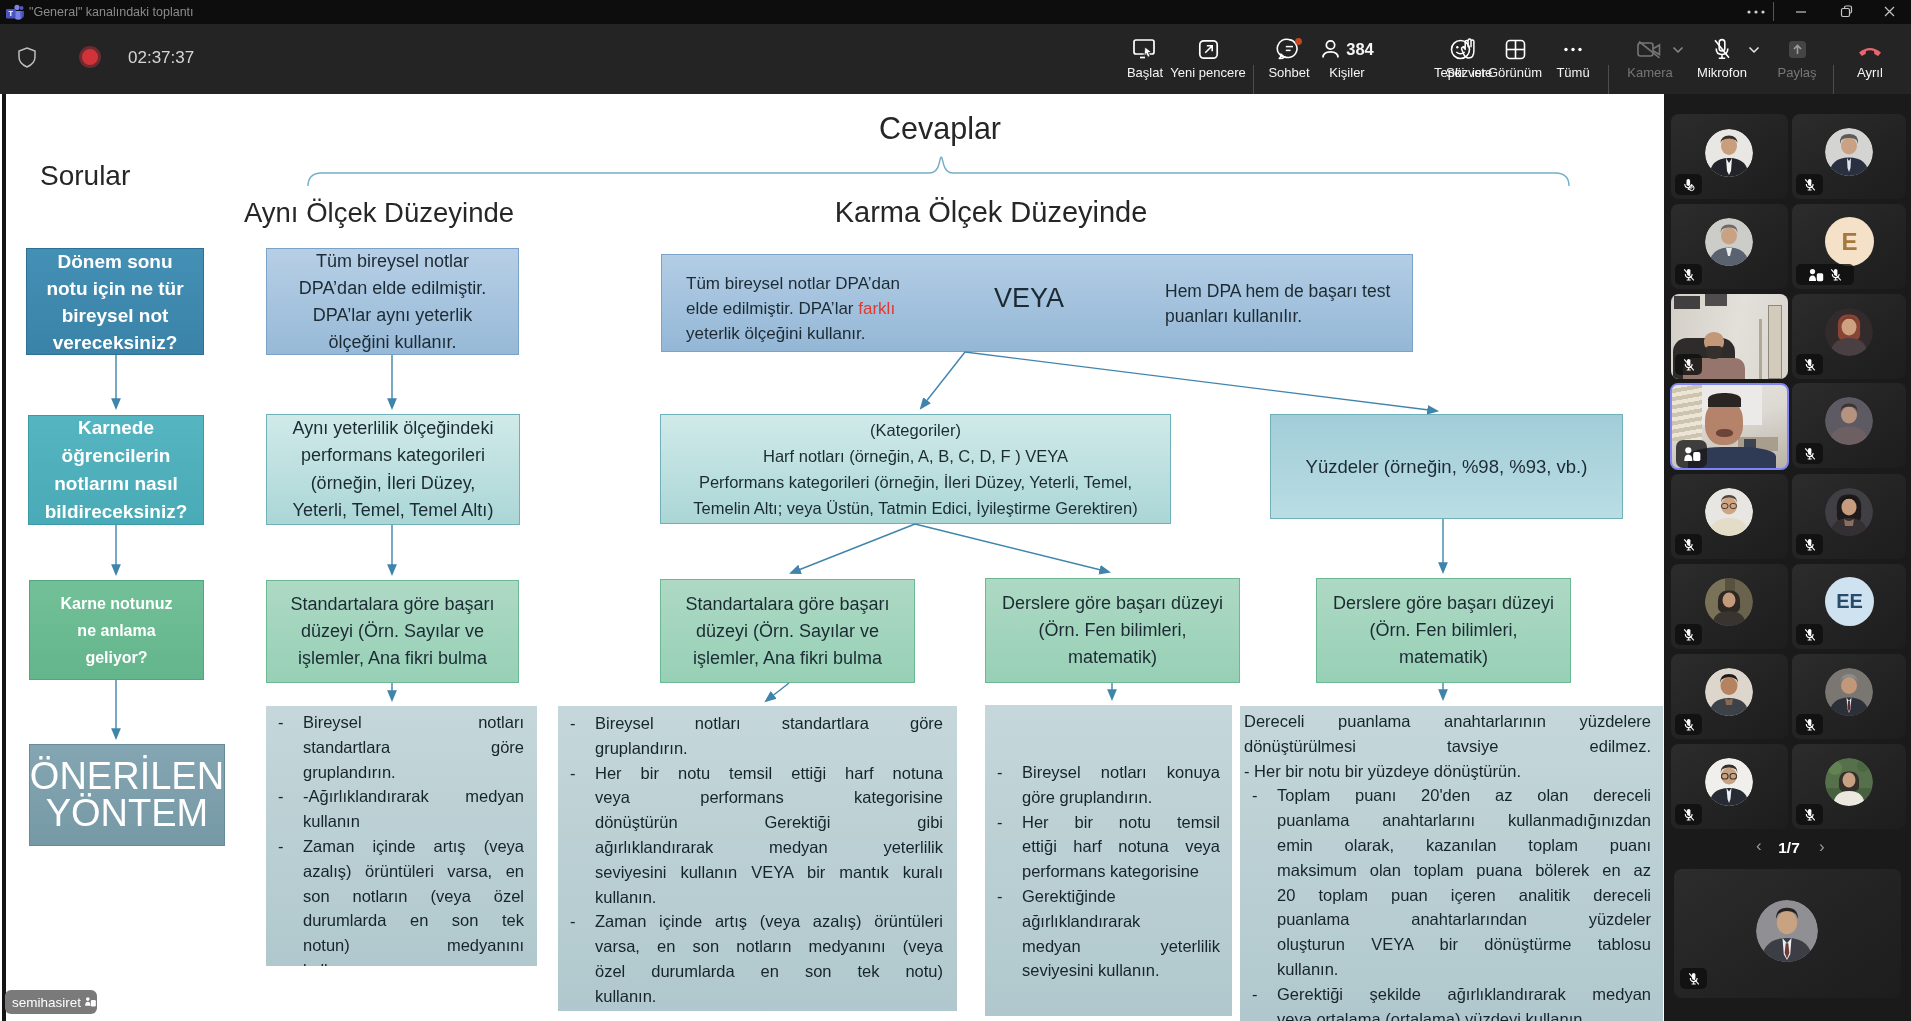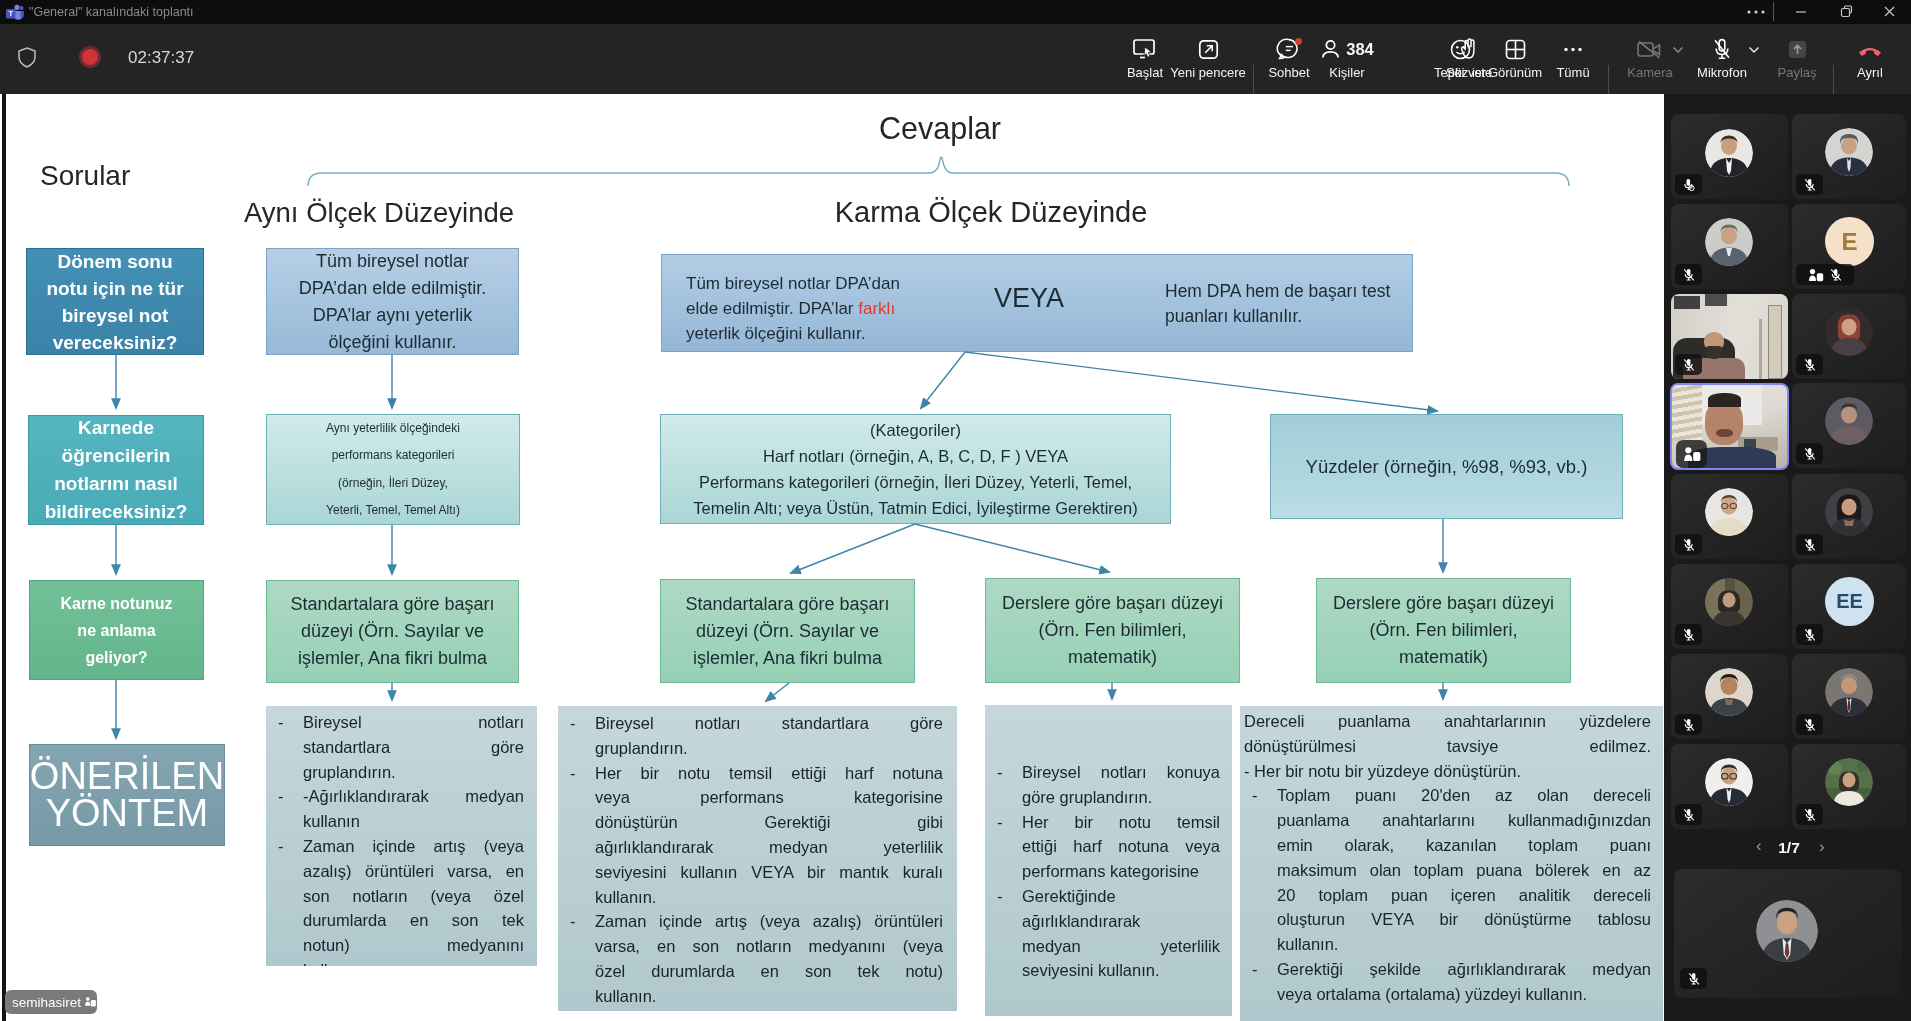--- a/index.html
+++ b/index.html
@@ -194,21 +194,21 @@
   </svg>
   <div class="abs" style="left:239px; top:103px; width:280px; text-align:center; font-size:27.5px; color:#262626; white-space:nowrap;">Aynı Ölçek Düzeyinde</div>
   <div class="abs" style="left:833px; top:102px; width:316px; text-align:center; font-size:29px; color:#262626; white-space:nowrap;">Karma Ölçek Düzeyinde</div>
 
   <div class="box wb" style="left:26px; top:154px; width:178px; height:107px; background:linear-gradient(180deg,#4490b5,#3a82a8); border:1.5px solid #2e6f94; font-size:19px; line-height:27px;">Dönem sonu<br>notu için ne tür<br>bireysel not<br>vereceksiniz?</div>
   <div class="box wb" style="left:28px; top:321px; width:176px; height:110px; background:linear-gradient(180deg,#55b5c0,#49abb7); border:1.5px solid #3d98a6; font-size:19px; line-height:28px;">Karnede<br>öğrencilerin<br>notlarını nasıl<br>bildireceksiniz?</div>
   <div class="box wb" style="left:29px; top:486px; width:175px; height:100px; background:linear-gradient(180deg,#72c098,#63b58c); border:1.5px solid #53a67c; font-size:16px; line-height:27px;">Karne notunuz<br>ne anlama<br>geliyor?</div>
   <div class="box" style="left:29px; top:650px; width:196px; height:102px; background:linear-gradient(180deg,#84a6b2,#7699a6); border:1.5px solid #678c99; font-size:38px; line-height:37px; color:#fff;">ÖNERİLEN<br>YÖNTEM</div>
 
   <div class="box" style="left:266px; top:154px; width:253px; height:107px; background:linear-gradient(180deg,#b7cfe6,#97b9d7); border:1.5px solid #7ba3c8; font-size:18px; line-height:27px;">Tüm bireysel notlar<br>DPA’dan elde edilmiştir.<br>DPA’lar aynı yeterlik<br>ölçeğini kullanır.</div>
-  <div class="box" style="left:266px; top:320px; width:254px; height:111px; background:linear-gradient(180deg,#d0eae9,#abd6d6); border:1.5px solid #6fb0ba; font-size:12px; line-height:27.5px;">Aynı yeterlilik ölçeğindeki<br>performans kategorileri<br>(örneğin, İleri Düzey,<br>Yeterli, Temel, Temel Altı)</div>
+  <div class="box" style="left:266px; top:320px; width:254px; height:111px; background:linear-gradient(180deg,#d0eae9,#abd6d6); border:1.5px solid #6fb0ba; font-size:18px; line-height:27.5px;">Aynı yeterlilik ölçeğindeki<br>performans kategorileri<br>(örneğin, İleri Düzey,<br>Yeterli, Temel, Temel Altı)</div>
   <div class="box" style="left:266px; top:486px; width:253px; height:103px; background:linear-gradient(180deg,#aed9c4,#97d0b6); border:1.5px solid #6bb893; font-size:18px; line-height:27px;">Standartalara göre başarı<br>düzeyi (Örn. Sayılar ve<br>işlemler, Ana fikri bulma</div>
 
   <div class="abs" style="left:661px; top:160px; width:752px; height:98px; background:linear-gradient(180deg,#b3cde5,#94b7d6); border:1.5px solid #7ba3c8;">
     <div class="abs" style="left:24px; top:16px; width:262px; font-size:17px; line-height:25px; color:#1c2b33;">Tüm bireysel notlar DPA’dan<br>elde edilmiştir. DPA’lar <span style="color:#e03a30;">farklı</span><br>yeterlik ölçeğini kullanır.</div>
     <div class="abs" style="left:297px; top:28px; width:140px; text-align:center; font-size:27px; color:#1c2b33;">VEYA</div>
     <div class="abs" style="left:485px; top:24px; width:256px; font-size:17.5px; line-height:25px; color:#1c2b33;margin-left:18px;">Hem DPA hem de başarı test<br>puanları kullanılır.</div>
   </div>
 
   <div class="box" style="left:660px; top:320px; width:511px; height:110px; background:linear-gradient(180deg,#d0eae9,#abd6d6); border:1.5px solid #6fb0ba; font-size:16.5px; line-height:26px; white-space:nowrap;">(Kategoriler)<br>Harf notları (örneğin, A, B, C, D, F ) VEYA<br>Performans kategorileri (örneğin, İleri Düzey, Yeterli, Temel,<br>Temelin Altı; veya Üstün, Tatmin Edici, İyileştirme Gerektiren)</div>
 
@@ -279,20 +279,21 @@
         <div class="line j">Dereceli puanlama anahtarlarının yüzdelere</div>
         <div class="line j">dönüştürülmesi tavsiye edilmez.</div>
         <div class="line">- Her bir notu bir yüzdeye dönüştürün.</div>
       </div>
     <div class="it">
         <div class="line j">Toplam puanı 20'den az olan dereceli</div>
         <div class="line j">puanlama anahtarlarını kullanmadığınızdan</div>
         <div class="line j">emin olarak, kazanılan toplam puanı</div>
         <div class="line j">maksimum olan toplam puana bölerek en az</div>
         <div class="line j">20 toplam puan içeren analitik dereceli</div>
+        <div class="line j">puanlama anahtarlarından yüzdeler</div>
         <div class="line j">oluşturun VEYA bir dönüştürme tablosu</div>
         <div class="line">kullanın.</div>
       </div>
     <div class="it">
         <div class="line j">Gerektiği şekilde ağırlıklandırarak medyan</div>
         <div class="line">veya ortalama (ortalama) yüzdeyi kullanın.</div>
       </div>
   </div>
 
   <svg class="abs" style="left:0; top:0; pointer-events:none;" width="1664" height="927" viewBox="0 0 1664 927" fill="none">

